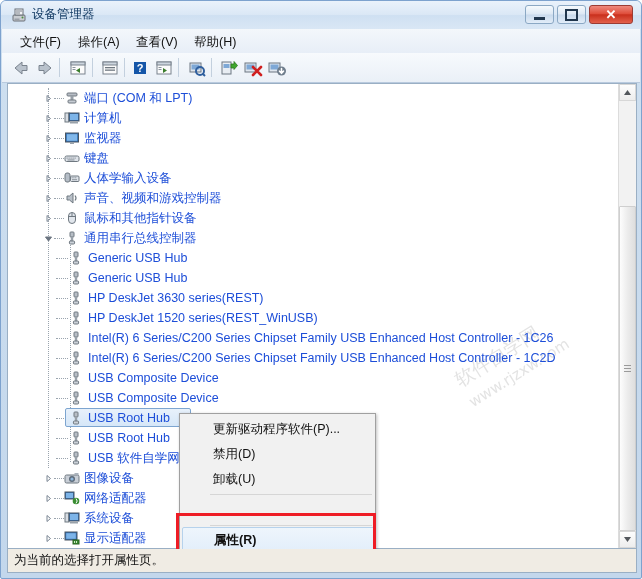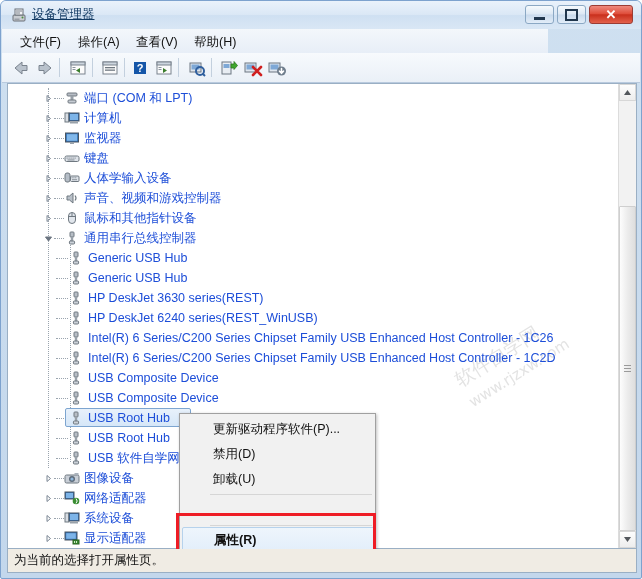--- a/index.html
+++ b/index.html
@@ -20,41 +20,41 @@
   #titlebar{
     position:absolute;left:0;top:0;width:640px;height:28px;
     border-radius:5px 5px 0 0;
     background:linear-gradient(180deg,#eaf2fb 0%,#dbe8f6 48%,#cfe0f2 52%,#d9e7f5 100%);
   }
   #title-icon{
     position:absolute;left:9px;top:5px;width:18px;height:18px;
   }
   #title-text{
     position:absolute;left:31px;top:5px;
-    font-size:12.5px;color:#123a63;white-space:nowrap;text-decoration:underline;
+    font-size:12.5px;color:#123a63;white-space:nowrap;
   }
   .wbtn{
     position:absolute;top:4px;height:19px;width:29px;box-sizing:border-box;
     border:1px solid #8ba8c4;border-radius:3px;
     background:linear-gradient(180deg,#f6fafd 0%,#dce8f4 48%,#c8d9ec 52%,#e2edf8 100%);
     display:flex;align-items:center;justify-content:center;
   }
   #btn-min{left:524px;}
   #btn-max{left:556px;}
   #btn-close{
     left:588px;width:44px;
     border:1px solid #9b3c34;
     background:linear-gradient(180deg,#ee8a7e 0%,#df4f3c 45%,#c9301d 52%,#e3614c 100%);
   }
   .glyph-min{width:11px;height:3px;background:#20364d;margin-top:7px;}
   .glyph-max{width:9px;height:8px;border:2px solid #20364d;}
   .glyph-close{color:#fff;font-size:13px;font-weight:bold;line-height:1;font-family:"Liberation Sans",sans-serif;}
   
   #menubar{
-    position:absolute;left:1px;top:28px;width:546px;height:24px;
+    position:absolute;left:1px;top:28px;width:638px;height:24px;
     background:linear-gradient(180deg,#f3f7fb 0%,#e7eef7 100%);
     border-bottom:1px solid #ccd9e7;
   }
   .menu-item{
     position:absolute;top:4px;font-size:12.5px;color:#111;white-space:nowrap;padding:1px 4px;
   }
   
   #toolbar{
     position:absolute;left:1px;top:52px;width:638px;height:29px;
     background:linear-gradient(180deg,#f7fafd 0%,#eaf0f7 100%);
@@ -424,21 +424,21 @@
             </svg></span>
         <span class="lbl" style="left:80px">HP DeskJet 3630 series(REST)</span>
       </div>
       <div class="row" style="top:224px">
         <span class="dots" style="left:48px;width:12px"></span>
         <span class="ico" style="left:60px"><svg width="16" height="16" viewBox="0 0 16 16">
               <rect x="6" y="2" width="4" height="5" rx="0.8" fill="#b8bec6" stroke="#6f7880"></rect>
               <rect x="6.8" y="7" width="2.4" height="4" fill="#9aa2aa"></rect>
               <rect x="5.4" y="11" width="5.2" height="3" rx="1" fill="#cbd1d8" stroke="#6f7880"></rect>
             </svg></span>
-        <span class="lbl" style="left:80px">HP DeskJet 6240 series(REST_WinUSB)</span>
+        <span class="lbl" style="left:80px">HP DeskJet 1520 series(REST_WinUSB)</span>
       </div>
       <div class="row" style="top:244px">
         <span class="dots" style="left:48px;width:12px"></span>
         <span class="ico" style="left:60px"><svg width="16" height="16" viewBox="0 0 16 16">
               <rect x="6" y="2" width="4" height="5" rx="0.8" fill="#b8bec6" stroke="#6f7880"></rect>
               <rect x="6.8" y="7" width="2.4" height="4" fill="#9aa2aa"></rect>
               <rect x="5.4" y="11" width="5.2" height="3" rx="1" fill="#cbd1d8" stroke="#6f7880"></rect>
             </svg></span>
         <span class="lbl" style="left:80px">Intel(R) 6 Series/C200 Series Chipset Family USB Enhanced Host Controller - 1C26</span>
       </div>

